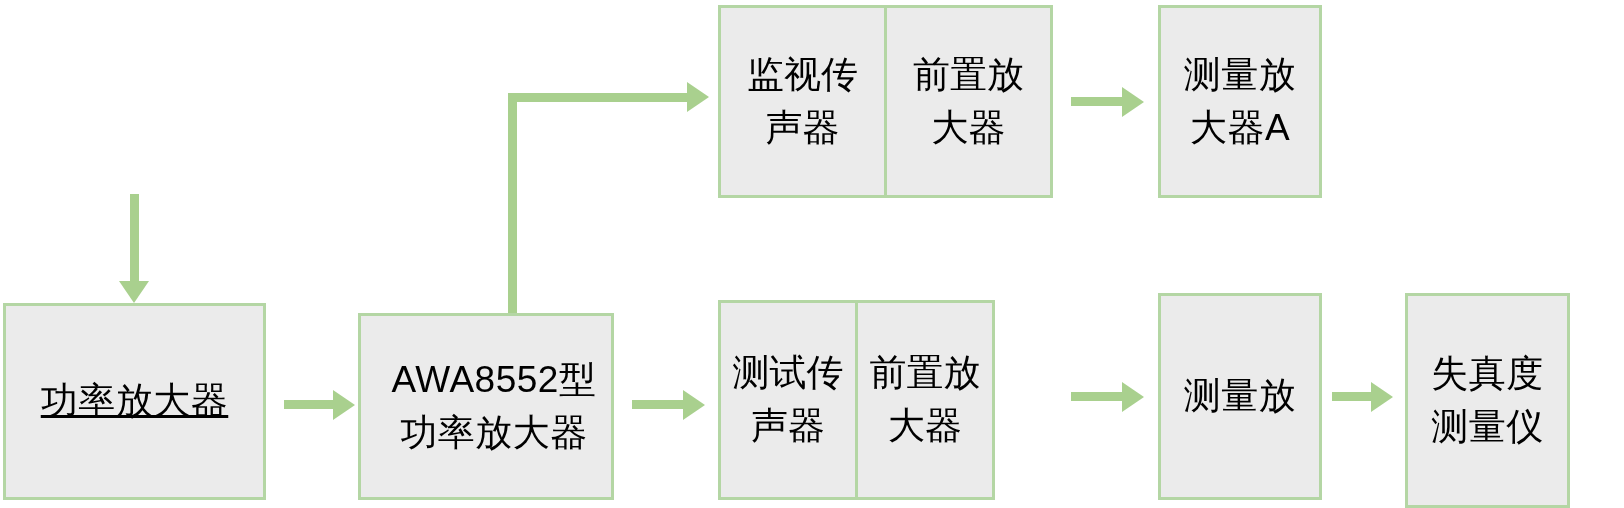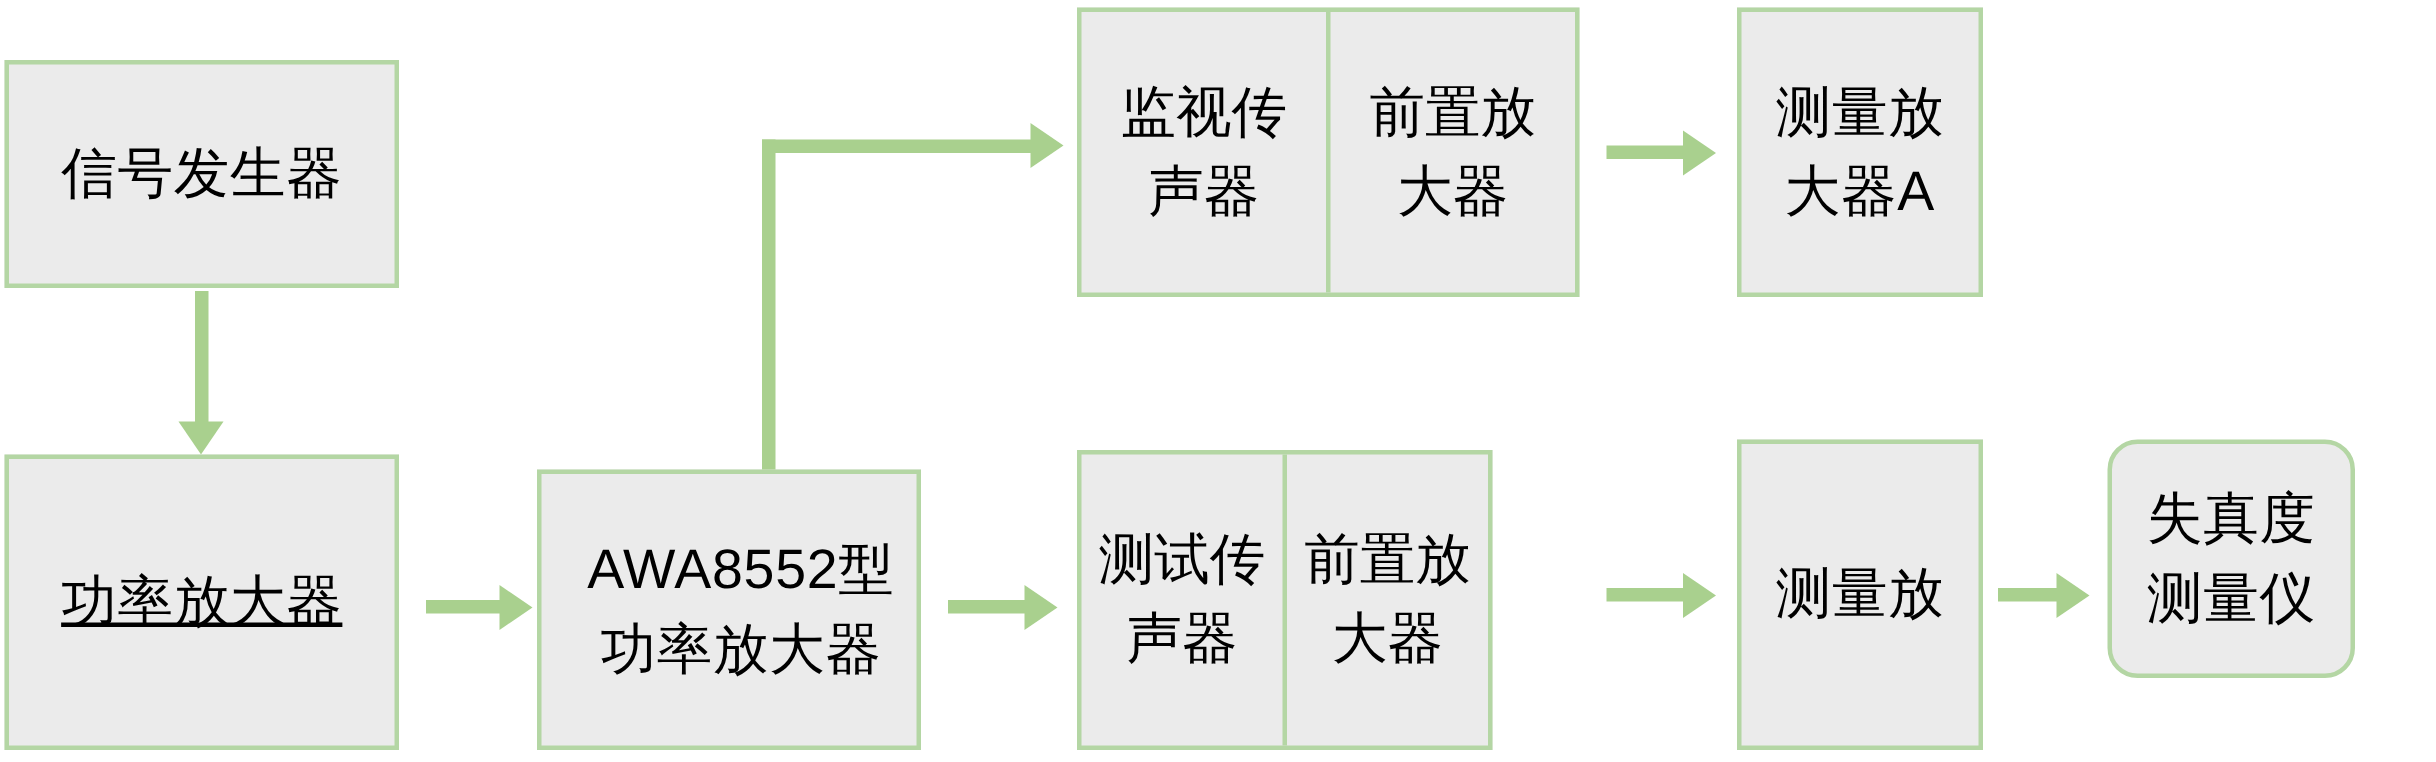--- a/index.html
+++ b/index.html
@@ -82,23 +82,20 @@
     border-left: 15px solid transparent;
     border-right: 15px solid transparent;
     border-top: 22px solid #a9d08e;
   }
 </style>
 </head>
 <body>
 
 <div id="canvas">
 
-  <div class="node" style="left:3px; top:40px; width:263px; height:152px;">
-    <span class="ln">信号发生器</span>
-  </div>
 
   <div class="node" style="left:3px; top:303px; width:263px; height:197px;text-decoration:underline;">
     <span class="ln">功率放大器</span>
   </div>
 
   <div class="node" style="left:358px; top:313px; width:256px; height:187px;padding-left:16px;">
     <span class="ln">AWA8552型</span>
     <span class="ln">功率放大器</span>
   </div>
 
@@ -126,21 +123,21 @@
     <div class="cell">
       <span class="ln">前置放</span>
       <span class="ln">大器</span>
     </div>
   </div>
 
   <div class="node" style="left:1158px; top:293px; width:164px; height:207px;">
     <span class="ln">测量放</span>
   </div>
 
-  <div class="node" style="left:1405px; top:293px; width:165px; height:159px;border-radius:20px;">
+  <div class="node" style="left:1405px; top:293px; width:165px; height:215px;">
     <span class="ln">失真度</span>
     <span class="ln">测量仪</span>
   </div>
 
   <div class="conn">
     <div class="v-line" style="left:130px; top:194px; height:88px;"></div>
     <div class="arrow-down" style="left:119px; top:281px;"></div>
   </div>
 
   <div class="conn">

